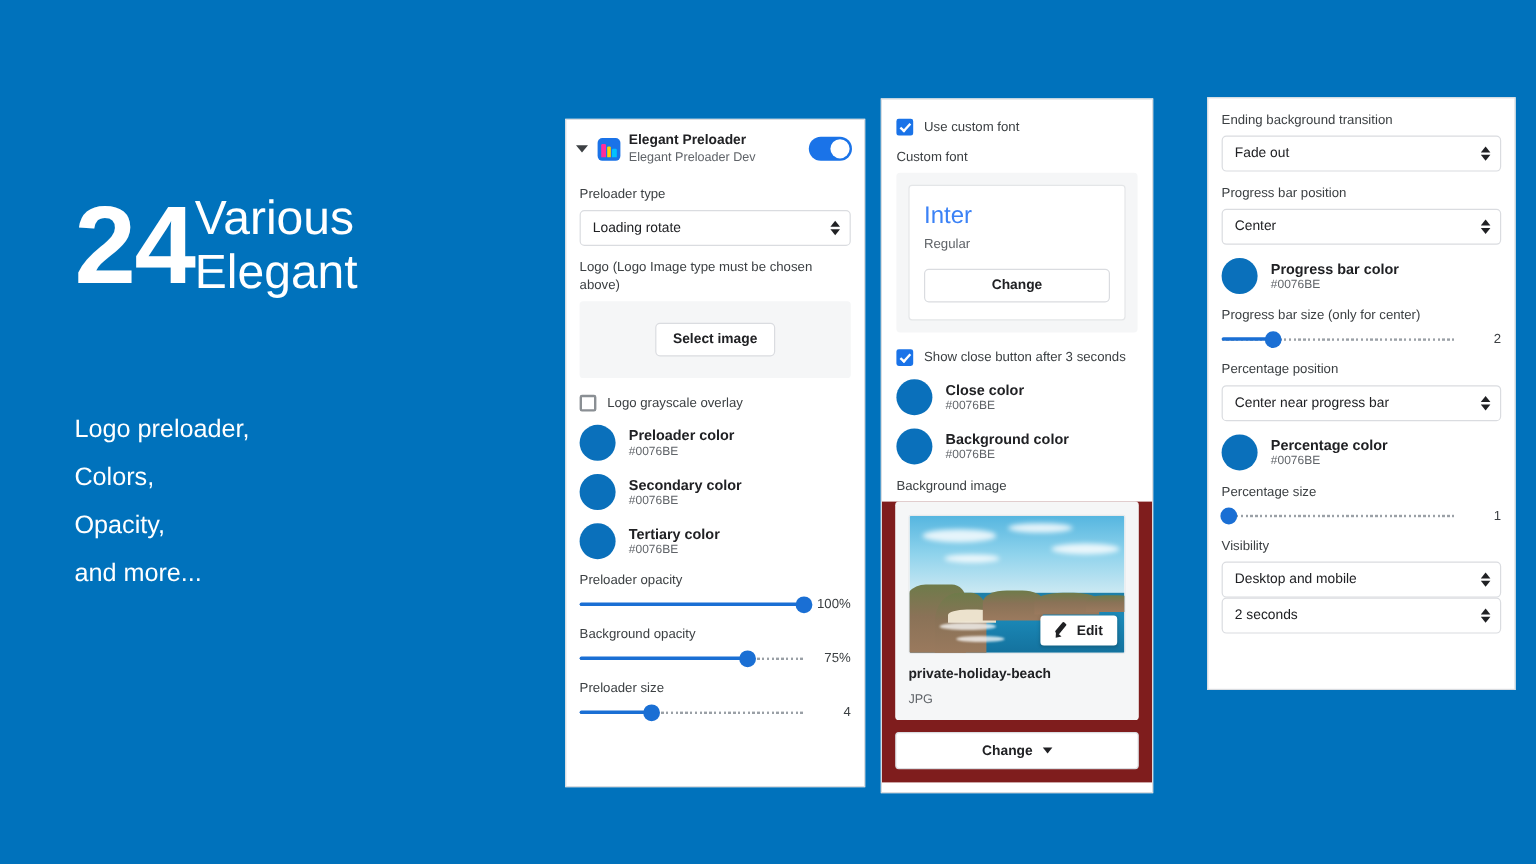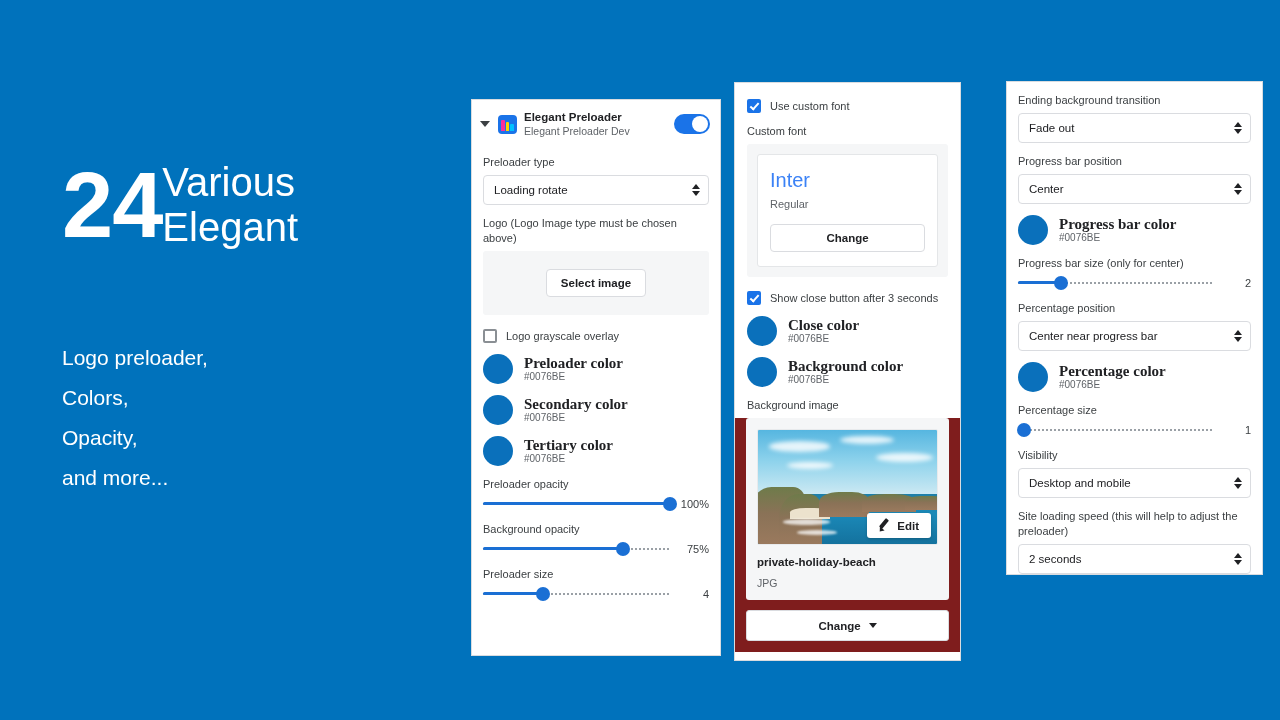--- a/index.html
+++ b/index.html
@@ -86,21 +86,21 @@
   .cb { width: 14px; height: 14px; border: 2px solid #8a8f94; border-radius: 2px; background: #fff; flex: 0 0 auto; }
   .cb.on { background: #1a73e8; border-color: #1a73e8; position: relative; }
   .cb.on::after {
     content: ""; position: absolute; left: 3px; top: 0px; width: 3px; height: 7px;
     border: solid #fff; border-width: 0 2px 2px 0; transform: rotate(42deg);
   }
   .check-row span { font-size: 11px; color: #3c4043; }
 
   .color-row { display: flex; align-items: center; gap: 11px; margin: 11px 0 0; }
   .swatch { width: 30px; height: 30px; border-radius: 50%; flex: 0 0 auto; }
-  .color-name { font-size: 15px; font-weight: 700; color: #202124; line-height: 14px; font-family: Liberation Serif, serif; }
+  .color-name { font-size: 12px; font-weight: 700; color: #202124; line-height: 14px; }
   .color-hex { font-size: 10px; color: #5f6368; line-height: 13px; }
 
   
   .slider-row { display: flex; align-items: center; gap: 9px; margin-top: 2px; }
   .track { position: relative; flex: 1 1 auto; height: 14px; }
   .track .rail {
     position: absolute; left: 0; right: 0; top: 6px; height: 2px;
     background-image: repeating-linear-gradient(to right,#9aa0a6 0 2px, transparent 2px 4px);
   }
   .track .fill { position: absolute; left: 0; top: 5px; height: 3px; background: #1a6fd4; border-radius: 2px; }
@@ -423,21 +423,20 @@
 
       <div class="fld-label">Visibility</div>
       <div class="select">
         <span class="val">Desktop and mobile</span>
         <span class="spin">
             <b class="up"></b>
             <b class="dn"></b>
           </span>
       </div>
 
-      <div class="fld-label">Site loading speed (this will help to adjust the preloader)</div>
       <div class="select">
         <span class="val">2 seconds</span>
         <span class="spin">
             <b class="up"></b>
             <b class="dn"></b>
           </span>
       </div>
     </div>
   </div>
 

